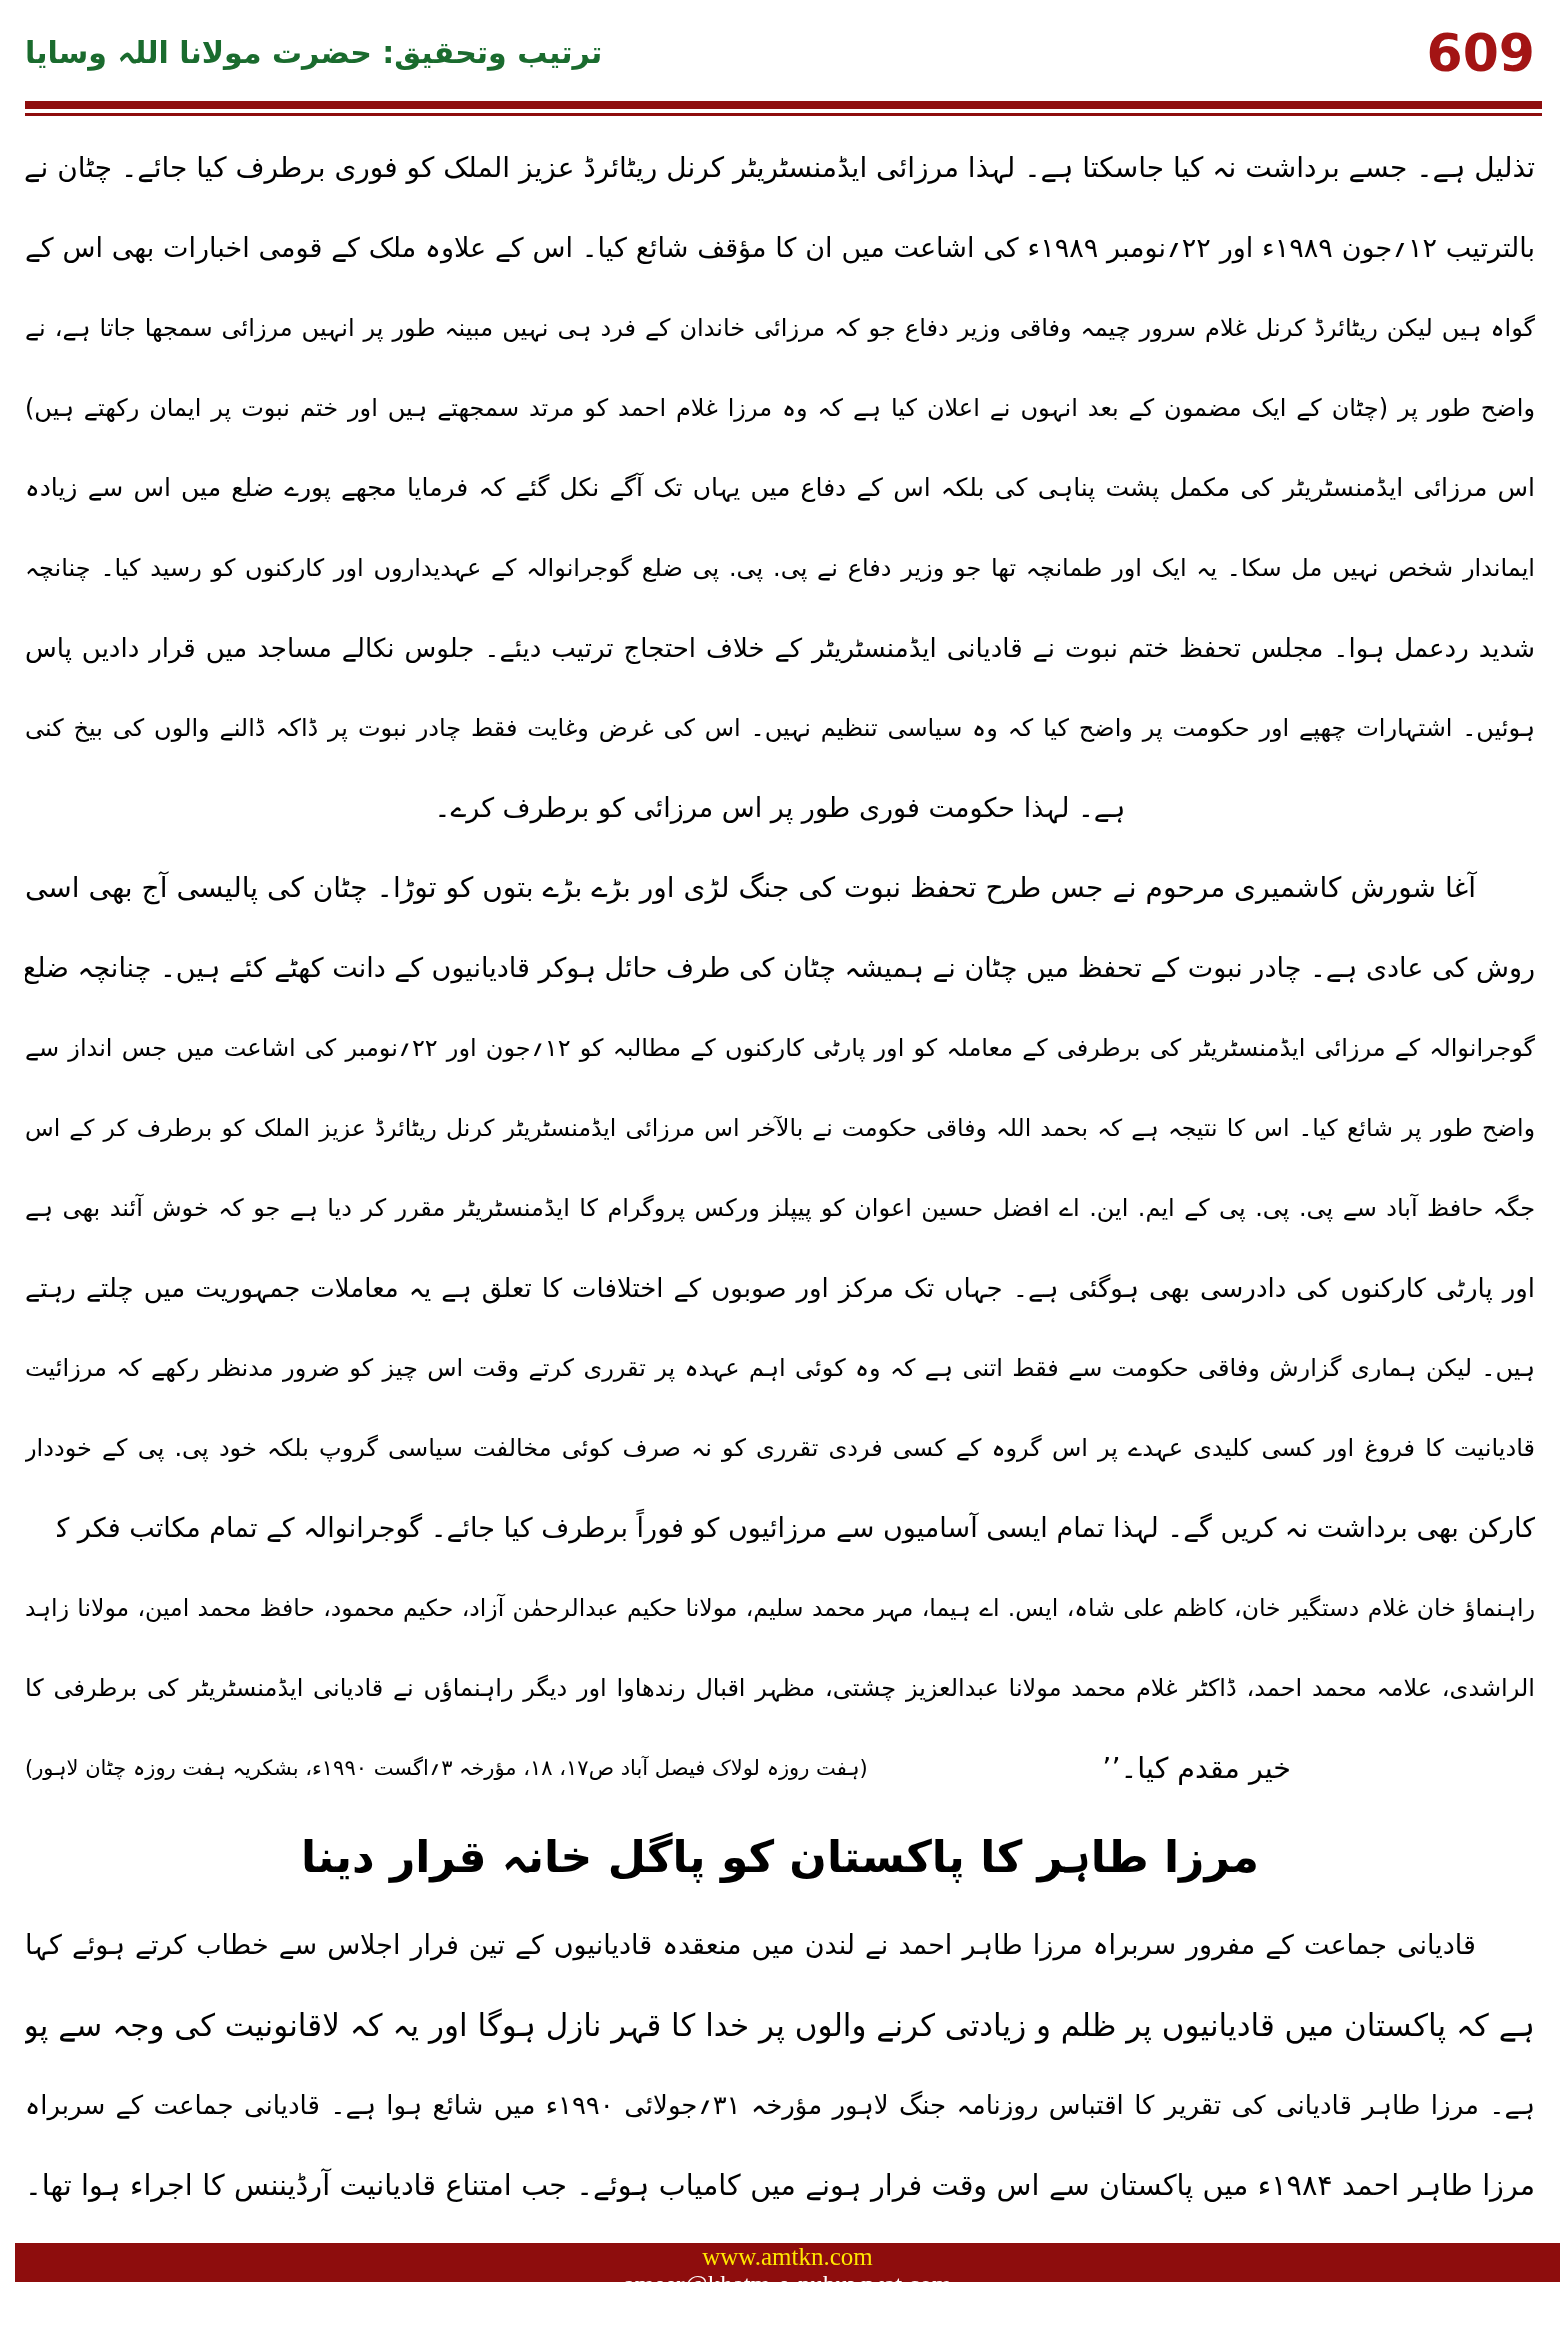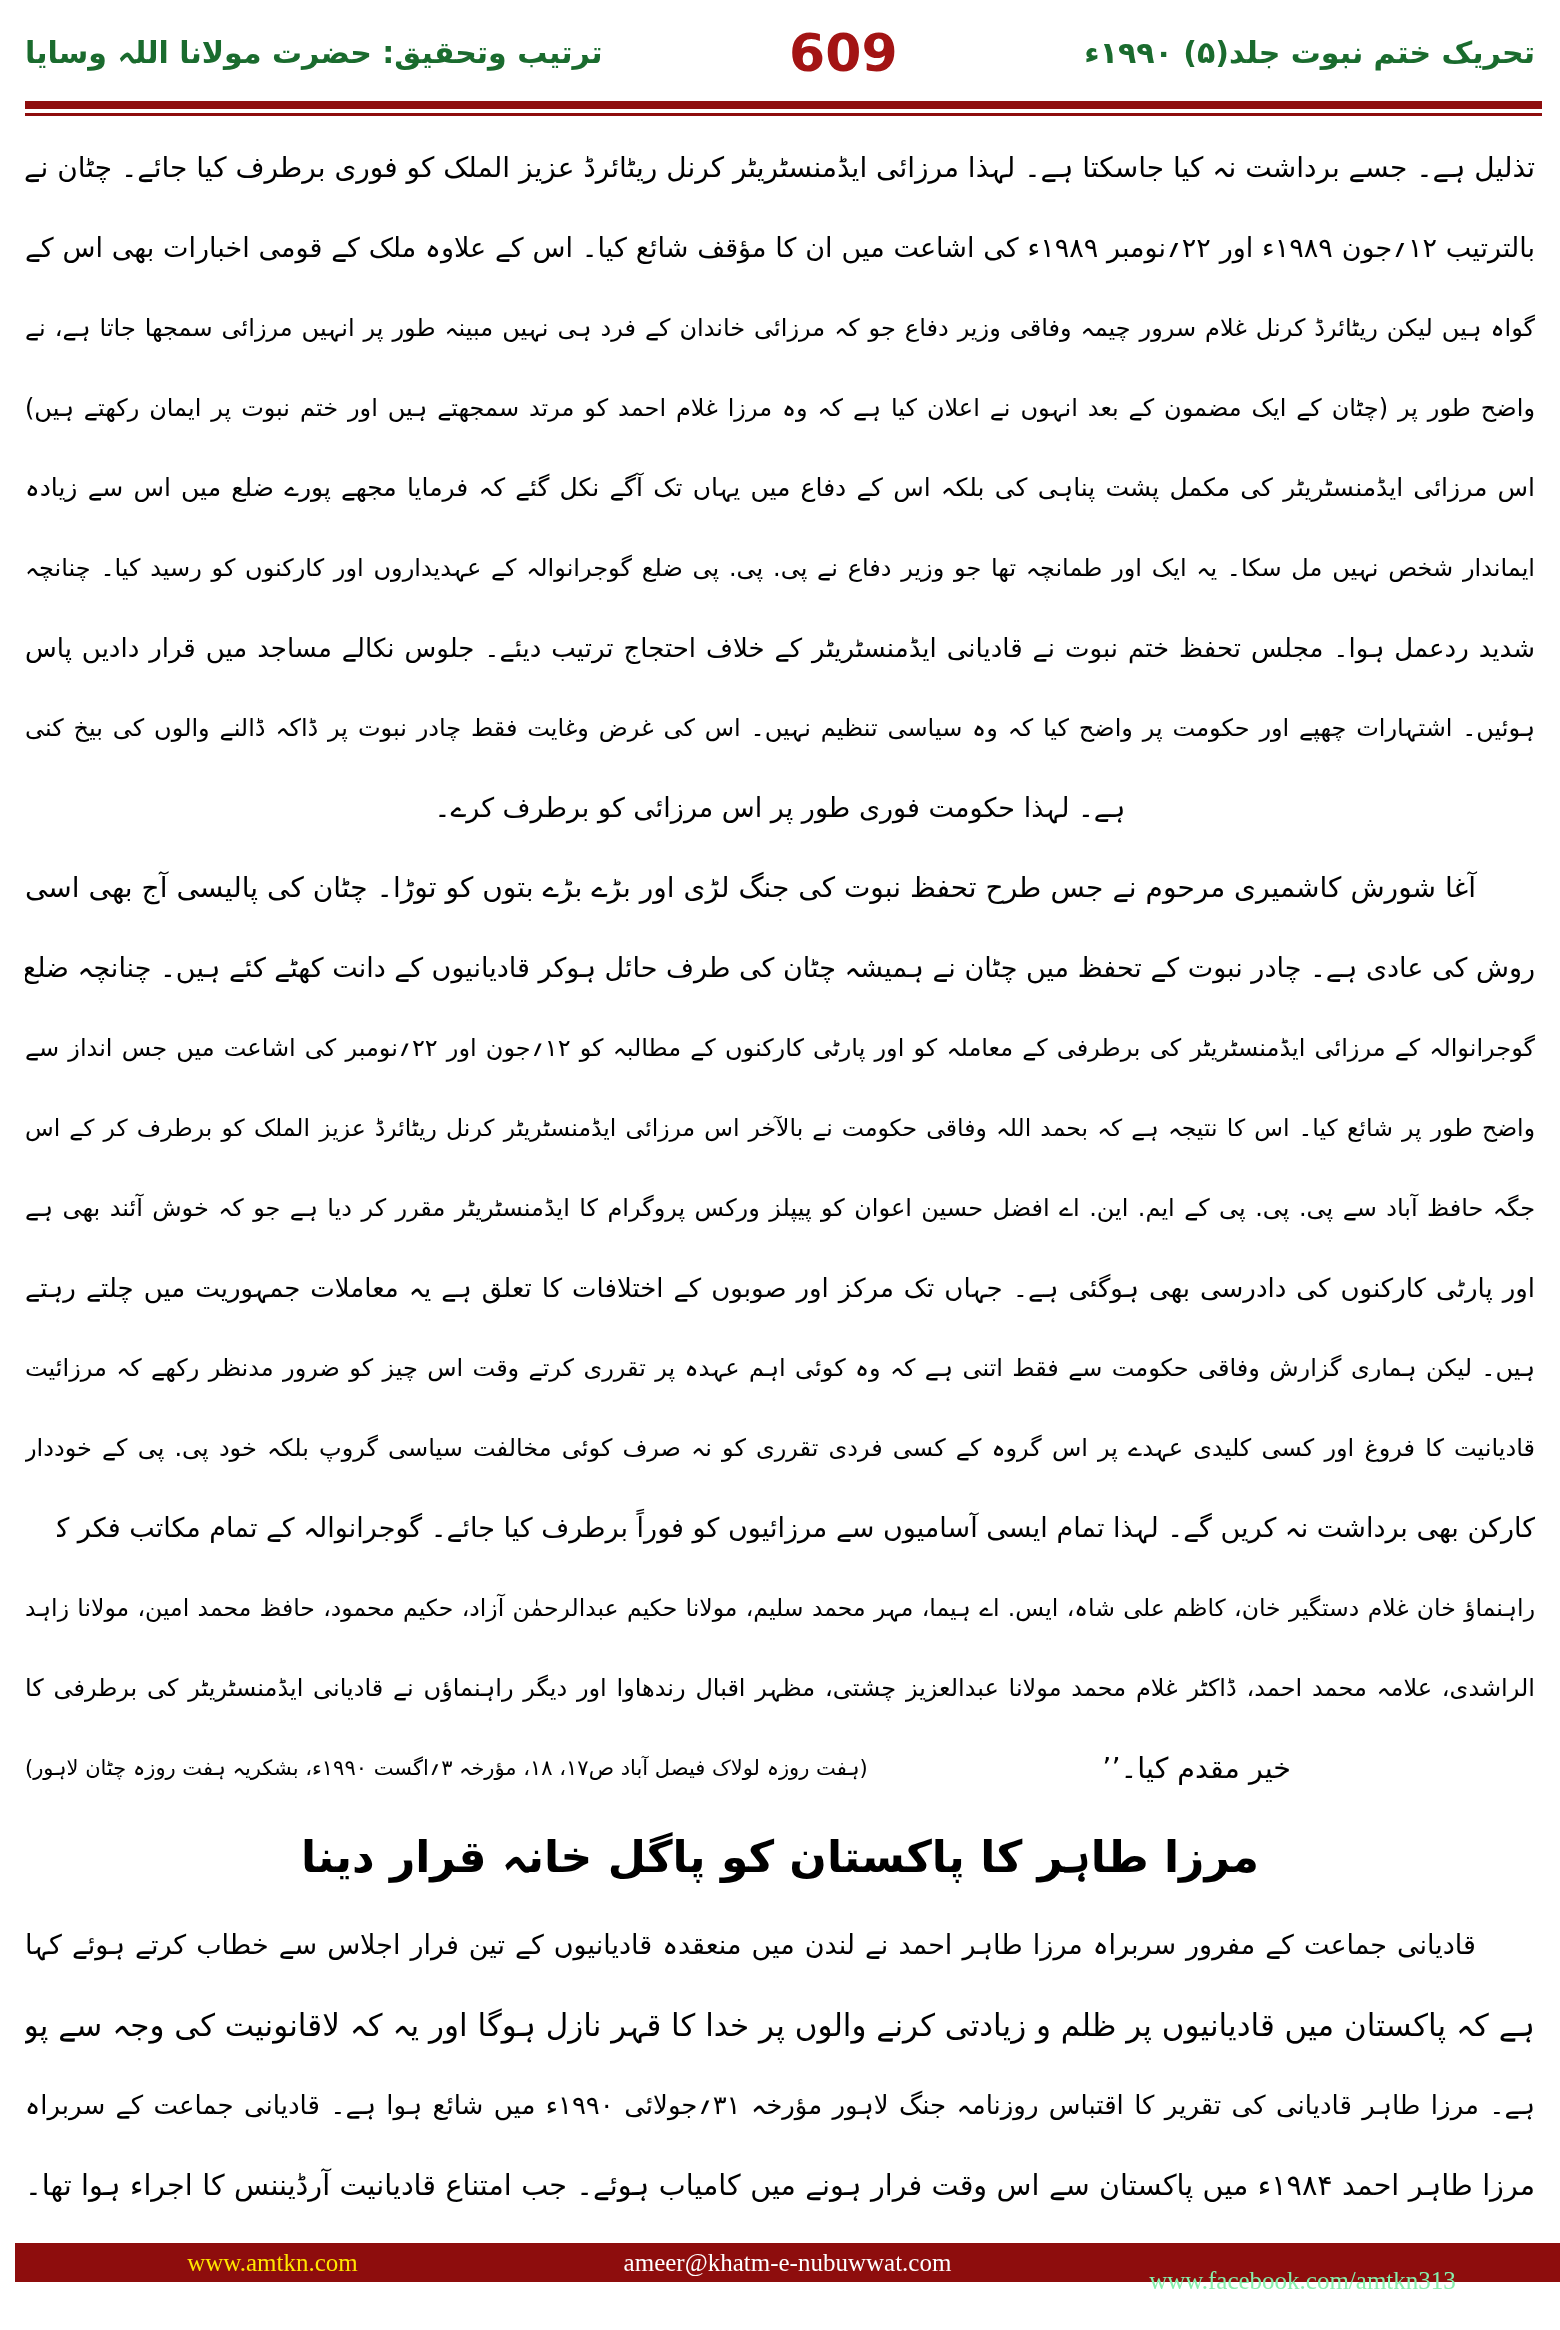--- a/index.html
+++ b/index.html
@@ -47,36 +47,35 @@
   .cite-row .closing{font-size:28.6px;white-space:nowrap;text-align:right;}
   .cite-row .citation{font-size:21px;white-space:nowrap;}
   .section-heading{
     height:97px;line-height:97px;text-align:center;
     font-size:44px;font-weight:bold;color:#000;
   }
   
   .footer-bar{
     position:absolute;top:2243px;left:15px;right:0;height:39px;
     background:#8e0d0d;
-    display:flex;flex-direction:row;align-items:center;
+    display:flex;flex-direction:column;align-items:center;
     direction:ltr;
     font-family:"Liberation Serif",serif;
   }
   .footer-bar span{flex:1;text-align:center;font-size:25px;white-space:nowrap;}
   .footer-web{color:#ffe600;}
   .footer-email{color:#ffffff;}
   .footer-fb{color:#86efac;margin-top:36px;}
 </style>
 </head>
 <body>
 
 <div class="page">
 
   <div class="page-header">
-    <div class="book-title">تحریک ختم نبوت جلد(۵) ۱۹۹۰ء</div>
     <div class="page-number">609</div>
     <div class="editor-credit">ترتیب وتحقیق: حضرت مولانا اللہ وسایا</div>
   </div>
 
   <div class="rule-thick"></div>
   <div class="rule-thin"></div>
 
   <div class="body-text">
 
     <div>

